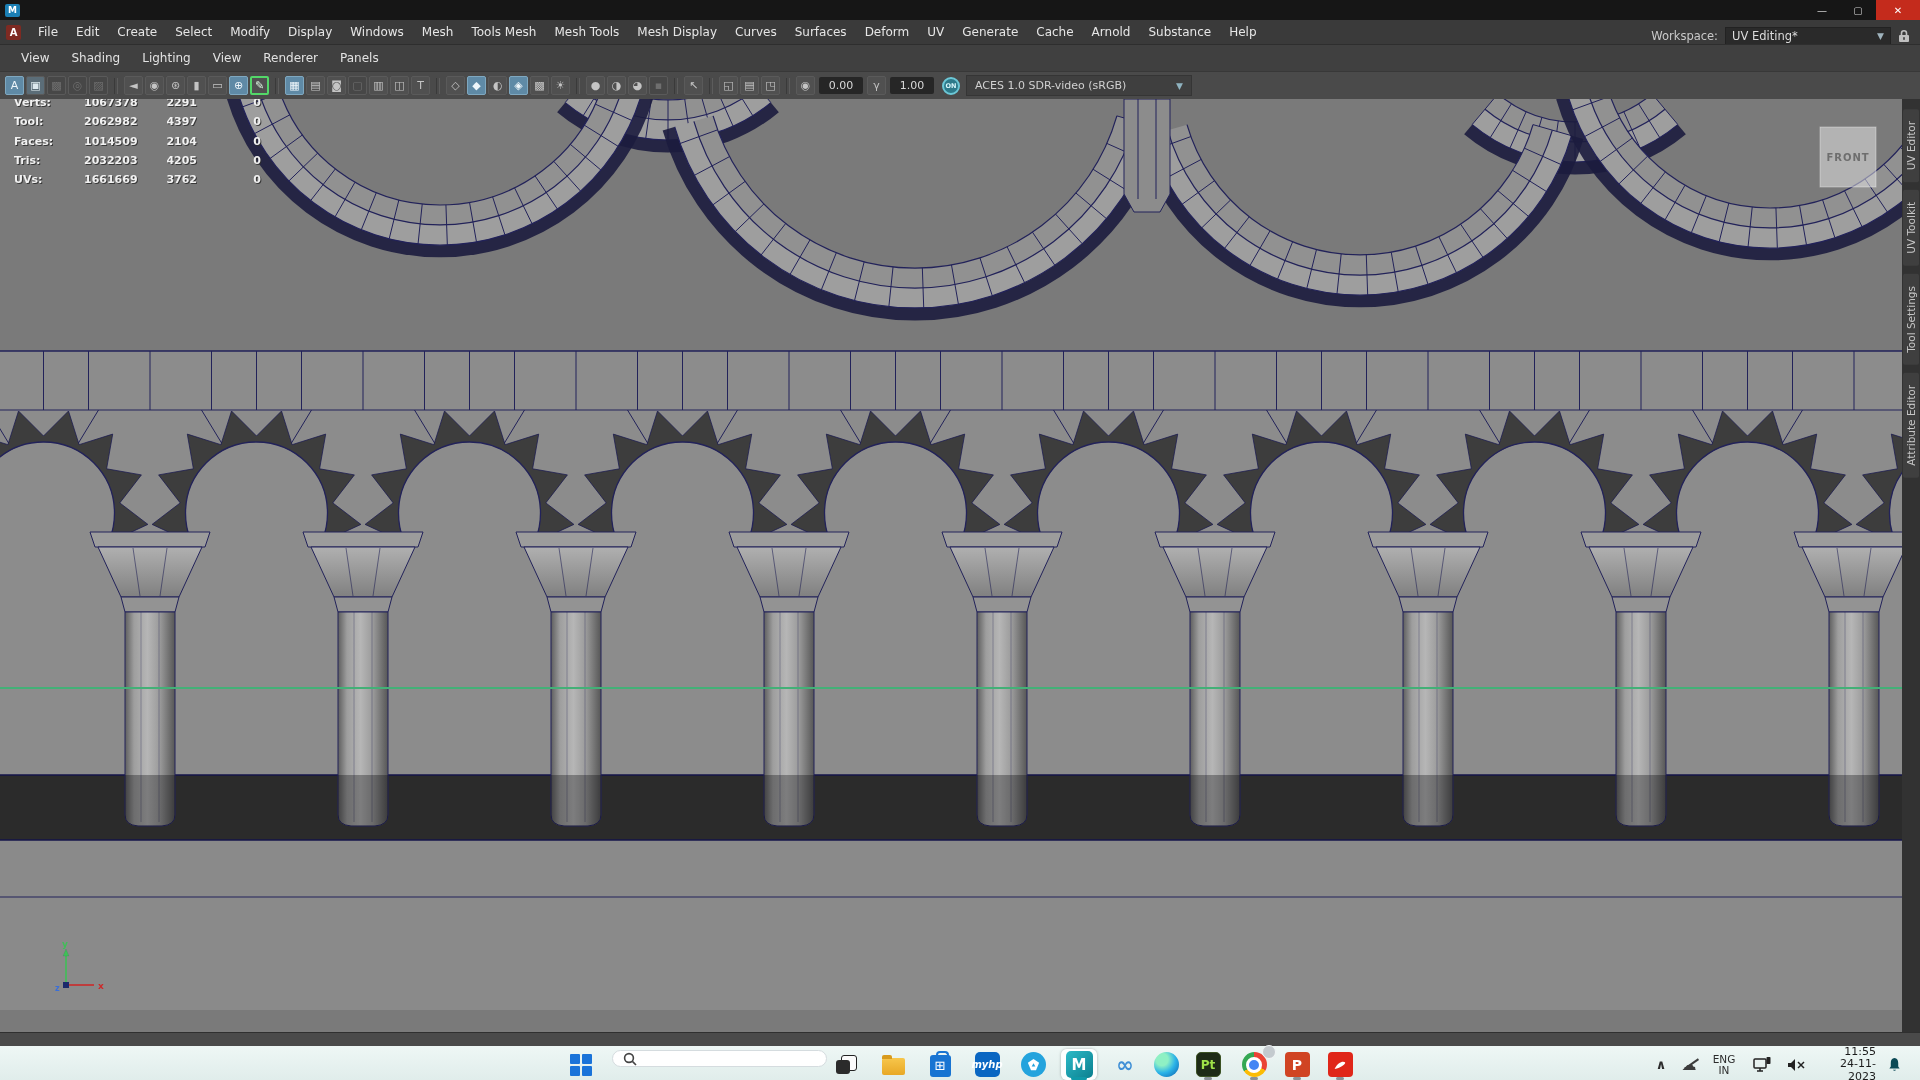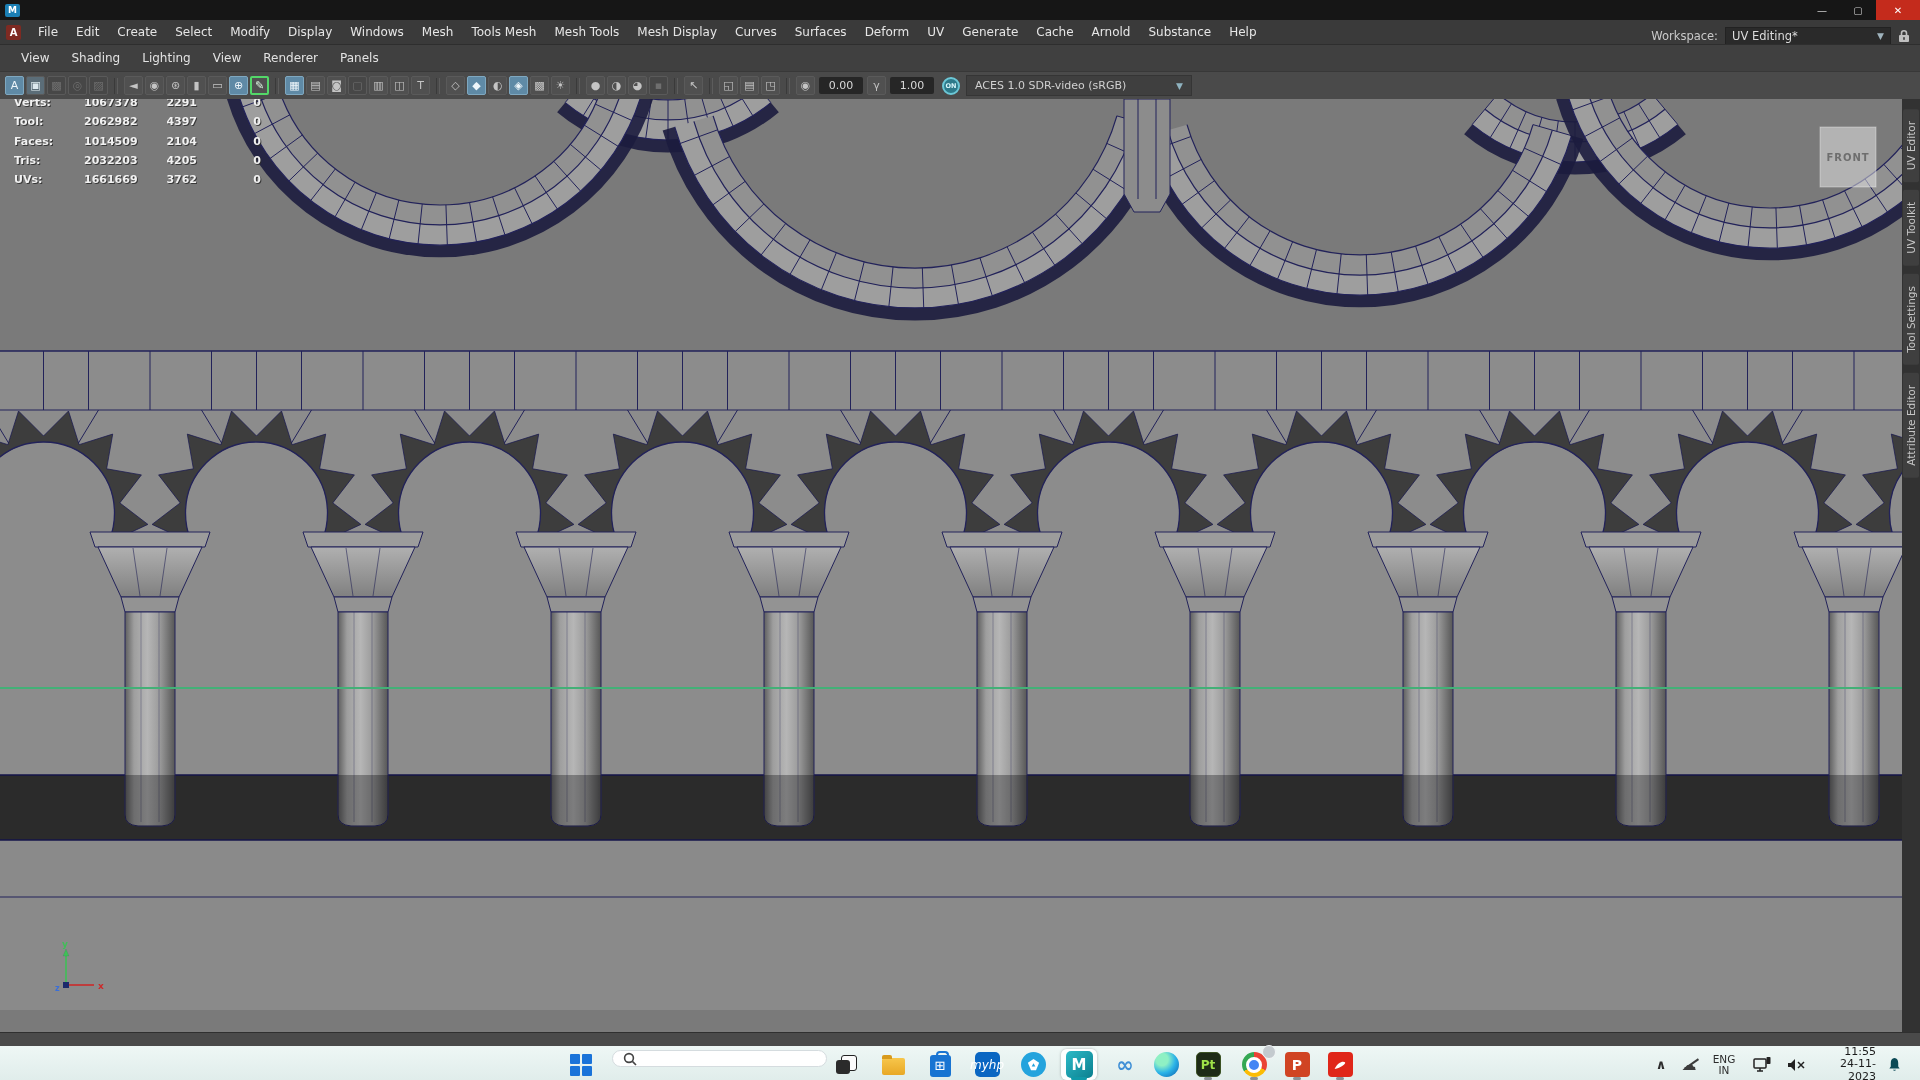--- a/index.html
+++ b/index.html
@@ -90,21 +90,21 @@
   .tb-icon.active{background:rgba(255,255,255,.92);box-shadow:0 0 3px rgba(0,0,0,.28);}
   .run-dash{position:absolute;bottom:0;left:50%;transform:translateX(-50%);width:8px;height:3px;border-radius:2px;background:#8a9196;}
   .tb-icon.active .run-dash{width:16px;background:#1099a8;}
 
   .tv-back{position:absolute;width:14px;height:14px;border:1.6px solid #222;background:#fbfbfb;border-radius:3px;left:12px;top:6px;}
   .tv-front{position:absolute;width:14px;height:14px;background:#2b2b2b;border-radius:3px;left:7px;top:11px;}
   .folder{width:23px;height:17px;background:linear-gradient(#f7c64b,#e8a826);border-radius:2px;position:relative;margin-top:3px;}
   .folder::before{content:"";position:absolute;top:-3px;left:0;width:10px;height:4px;background:#d89a1d;border-radius:2px 2px 0 0;}
   .store{width:21px;height:22px;background:#1874d2;border-radius:3px;color:#fff;font-size:13px;display:flex;align-items:center;justify-content:center;position:relative;margin-top:2px;}
   .store::before{content:"";position:absolute;top:-4px;left:6px;width:9px;height:6px;border:2px solid #1874d2;border-bottom:none;border-radius:4px 4px 0 0;}
-  .myhp{width:25px;height:25px;background:#0a66c2;border-radius:5px;color:#fff;font-size:12px;font-style:italic;font-weight:normal;
+  .myhp{width:25px;height:25px;background:#0a66c2;border-radius:5px;color:#fff;font-size:10px;font-style:italic;font-weight:bold;
         display:flex;align-items:center;justify-content:center;}
   .foxc{width:25px;height:25px;border-radius:50%;background:#23a3dd;display:flex;align-items:center;justify-content:center;}
   .mayaic{width:27px;height:27px;background:linear-gradient(135deg,#2cbac7,#0b7f8f);border-radius:5px;color:#fff;
           font-weight:bold;font-size:15px;display:flex;align-items:center;justify-content:center;}
   .vsic{font-size:21px;font-weight:bold;color:#3f8fd6;}
   .edgeic{width:25px;height:25px;border-radius:50%;background:radial-gradient(circle at 32% 30%,#8ff0c4 0 25%,#2bb3e8 55%,#0a59a8 100%);}
   .ptic{width:25px;height:25px;background:#1e2b16;border:1px solid #3c5224;border-radius:5px;color:#9ee148;font-weight:bold;
         font-size:12px;display:flex;align-items:center;justify-content:center;box-sizing:border-box;}
   .chromeic{width:25px;height:25px;border-radius:50%;background:conic-gradient(#ea4335 0 33%,#fbbc05 0 66%,#34a853 0 100%);
             display:flex;align-items:center;justify-content:center;position:relative;}

